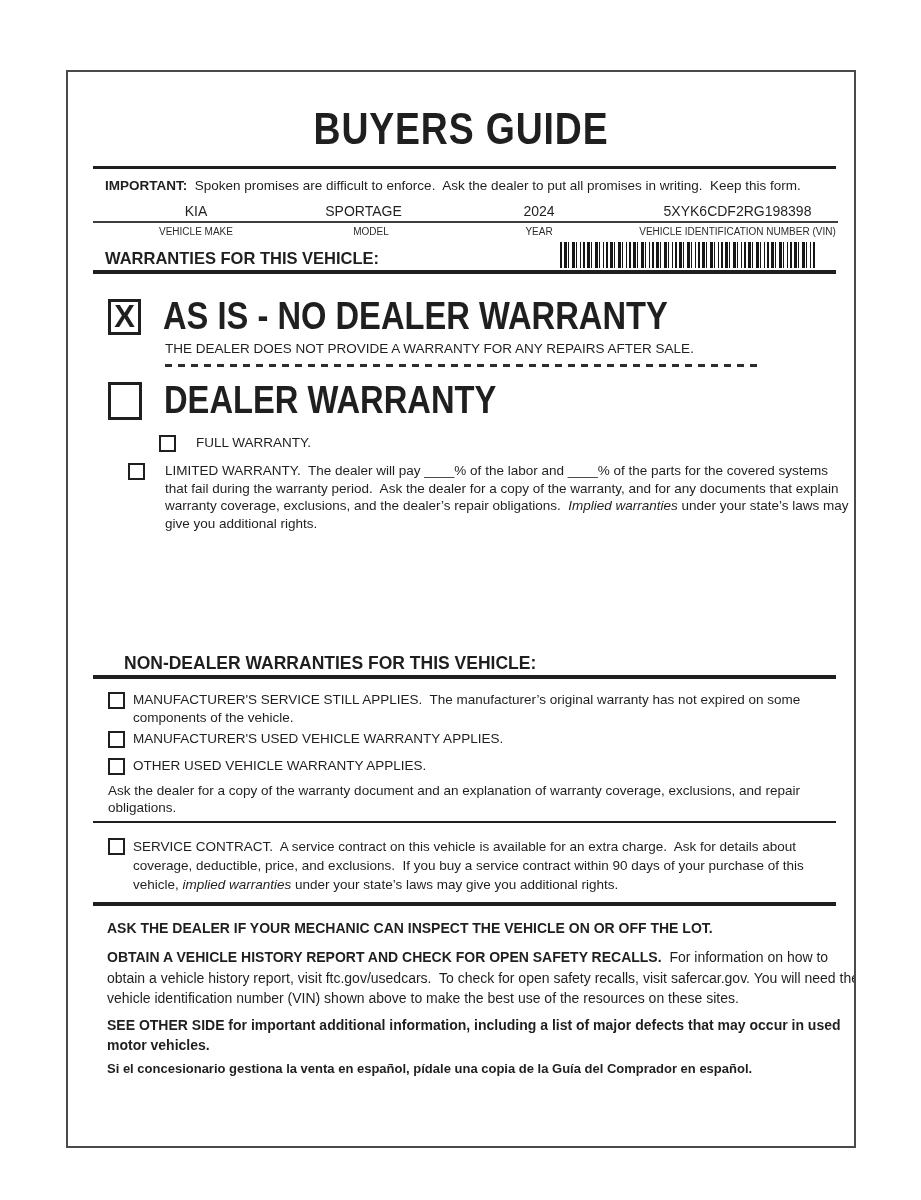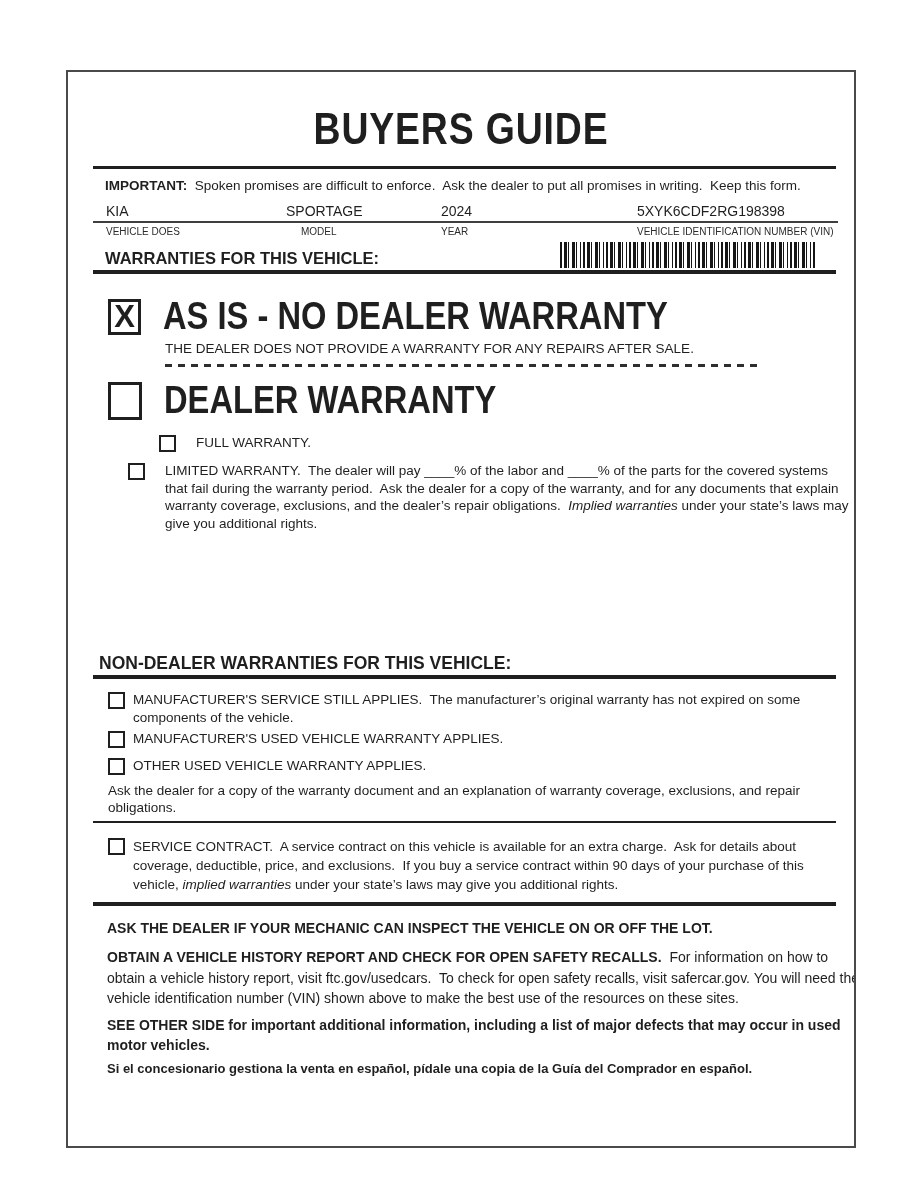--- a/index.html
+++ b/index.html
@@ -19,21 +19,21 @@
   .rule.thick{height:4px;}
 
   .title{
     text-align:center;margin-top:34px;font-size:44px;font-weight:bold;
     line-height:46px;letter-spacing:1px;transform:scaleX(.85);white-space:nowrap;
   }
   .ruleA{margin-top:14px;}
 
   .important{margin:8px 20px 0 37px;font-size:13.5px;line-height:17px;white-space:pre-wrap;}
 
-  .vehfields{margin:9px 16px 0 25px;}
+  .vehfields{margin:9px 16px 0 25px;text-align:center;}
   .vrow{
     display:grid;grid-template-columns:180px 155px 196px 1fr;
     padding:0 0 2px 13px;border-bottom:2px solid #3f3f3f;
     font-size:14px;line-height:16px;
   }
   .lrow{
     display:grid;grid-template-columns:180px 155px 196px 1fr;
     padding:3px 0 0 13px;font-size:10px;line-height:12px;color:#2b2b2b;
   }
   .lrow .indent{padding-left:15px;}
@@ -73,21 +73,21 @@
   .fullw .lbl{margin-left:20px;font-size:13.5px;line-height:17px;}
 
   .limw{display:flex;margin:10px 0 0 60px;}
   .limw .para{margin-left:20px;width:684px;font-size:13.5px;line-height:17.5px;white-space:pre-wrap;}
 
   .syscov{display:flex;margin:19px 0 0 39px;font-size:15px;font-weight:bold;line-height:18px;}
   .syscov .sys{width:368px;}
 
   .spacer{height:122px;}
 
-  .ndheading{margin:0 0 0 31px;font-size:17.5px;font-weight:bold;line-height:18px;}
+  .ndheading{margin:0 0 0 56px;font-size:17.5px;font-weight:bold;line-height:18px;}
   .ruleC{margin-top:3px;}
 
   .nditem{display:flex;margin:12px 18px 0 40px;}
   .nditem.first{margin-top:12px;}
   .nditem.second{margin-top:3px;}
   .nditem.third{margin-top:9px;align-items:center;}
   .nditem .txt{margin-left:8px;font-size:13.5px;line-height:18px;white-space:pre-wrap;}
 
   .note{margin:7px 30px 0 40px;font-size:13.5px;line-height:17px;}
   .ruleD{margin-top:5px;}
@@ -113,21 +113,21 @@
   <div class="important"><span class="b">IMPORTANT:</span><span>  Spoken promises are difficult to enforce.  Ask the dealer to put all promises in writing.  Keep this form.</span></div>
 
   <div class="vehfields">
     <div class="vrow">
       <span>KIA</span>
       <span>SPORTAGE</span>
       <span>2024</span>
       <span>5XYK6CDF2RG198398</span>
     </div>
     <div class="lrow">
-      <span>VEHICLE DOES</span>
+      <span>VEHICLE MAKE</span>
       <span class="indent">MODEL</span>
       <span>YEAR</span>
       <span>VEHICLE IDENTIFICATION NUMBER (VIN)</span>
     </div>
   </div>
 
   <div class="warrrow">
     <span class="warrheading">WARRANTIES FOR THIS VEHICLE:</span>
     <span class="barcode"></span>
   </div>

